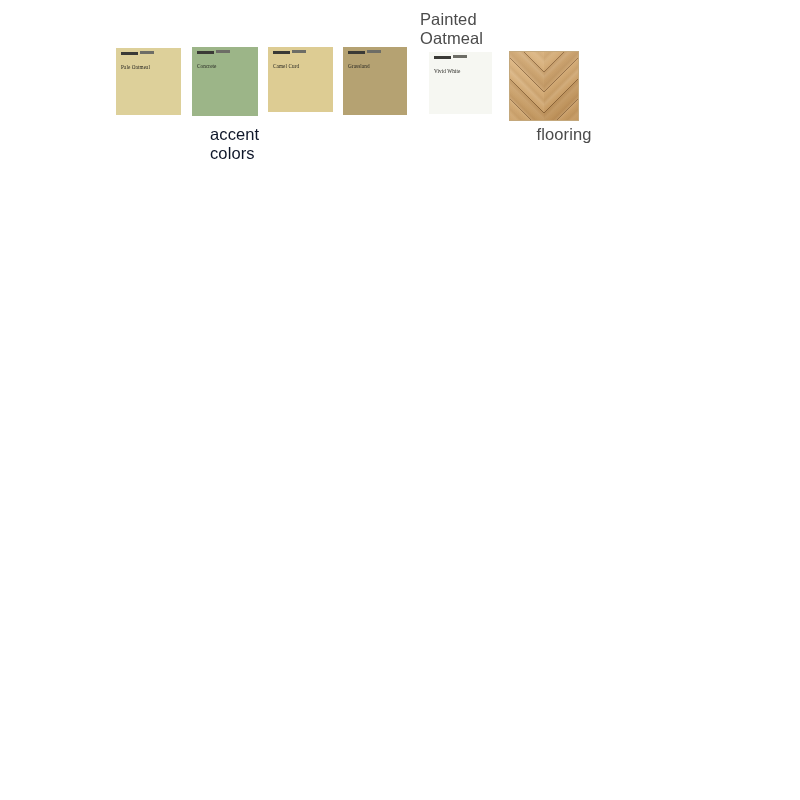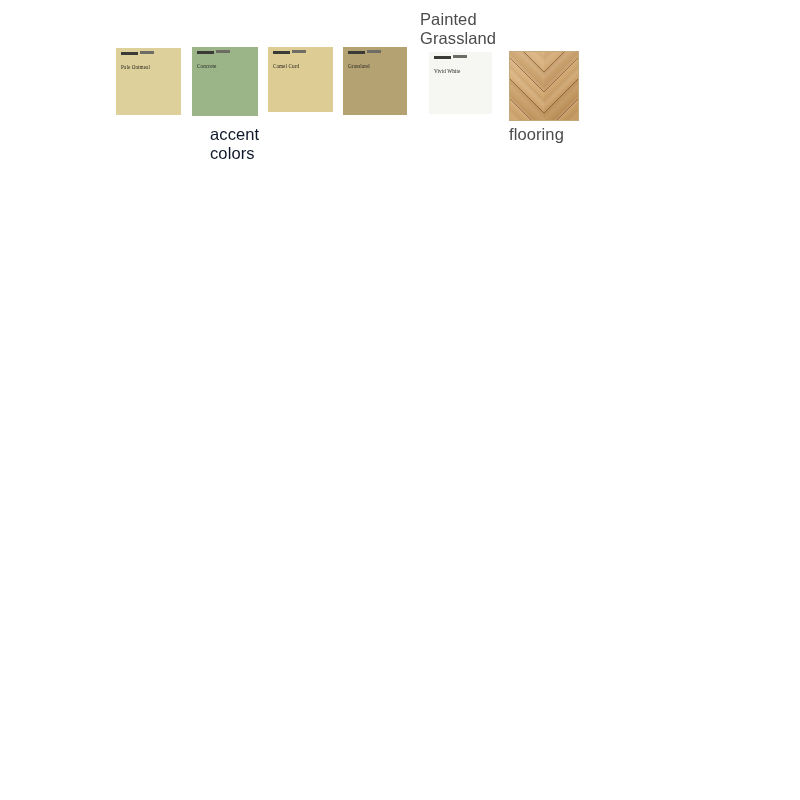--- a/index.html
+++ b/index.html
@@ -190,20 +190,20 @@
 
   <div class="wood" id="sw5" style="left: 509px; top: 51px; width: 70px; height: 70px;">
     <div class="wood-inner">
       <div class="herring-a"></div>
       <div class="herring-b"></div>
     </div>
     <div class="wood-shade"></div>
   </div>
 
   <div class="board-label" id="label-painted-surfaces" style="color: rgb(75, 75, 75);">Painted
-Grassland</div>
+Oatmeal</div>
 
   <div class="board-label" id="label-accent-colors" style="color: #0f172a;">accent
 colors</div>
 
-  <div class="board-label" id="label-flooring" style="color: rgb(75, 75, 75);">flooring</div>
+  <div class="board-label" id="label-flooring" style="color: rgb(75, 75, 75); text-align: center;">flooring</div>
 
 </div>
 
 </body></html>

